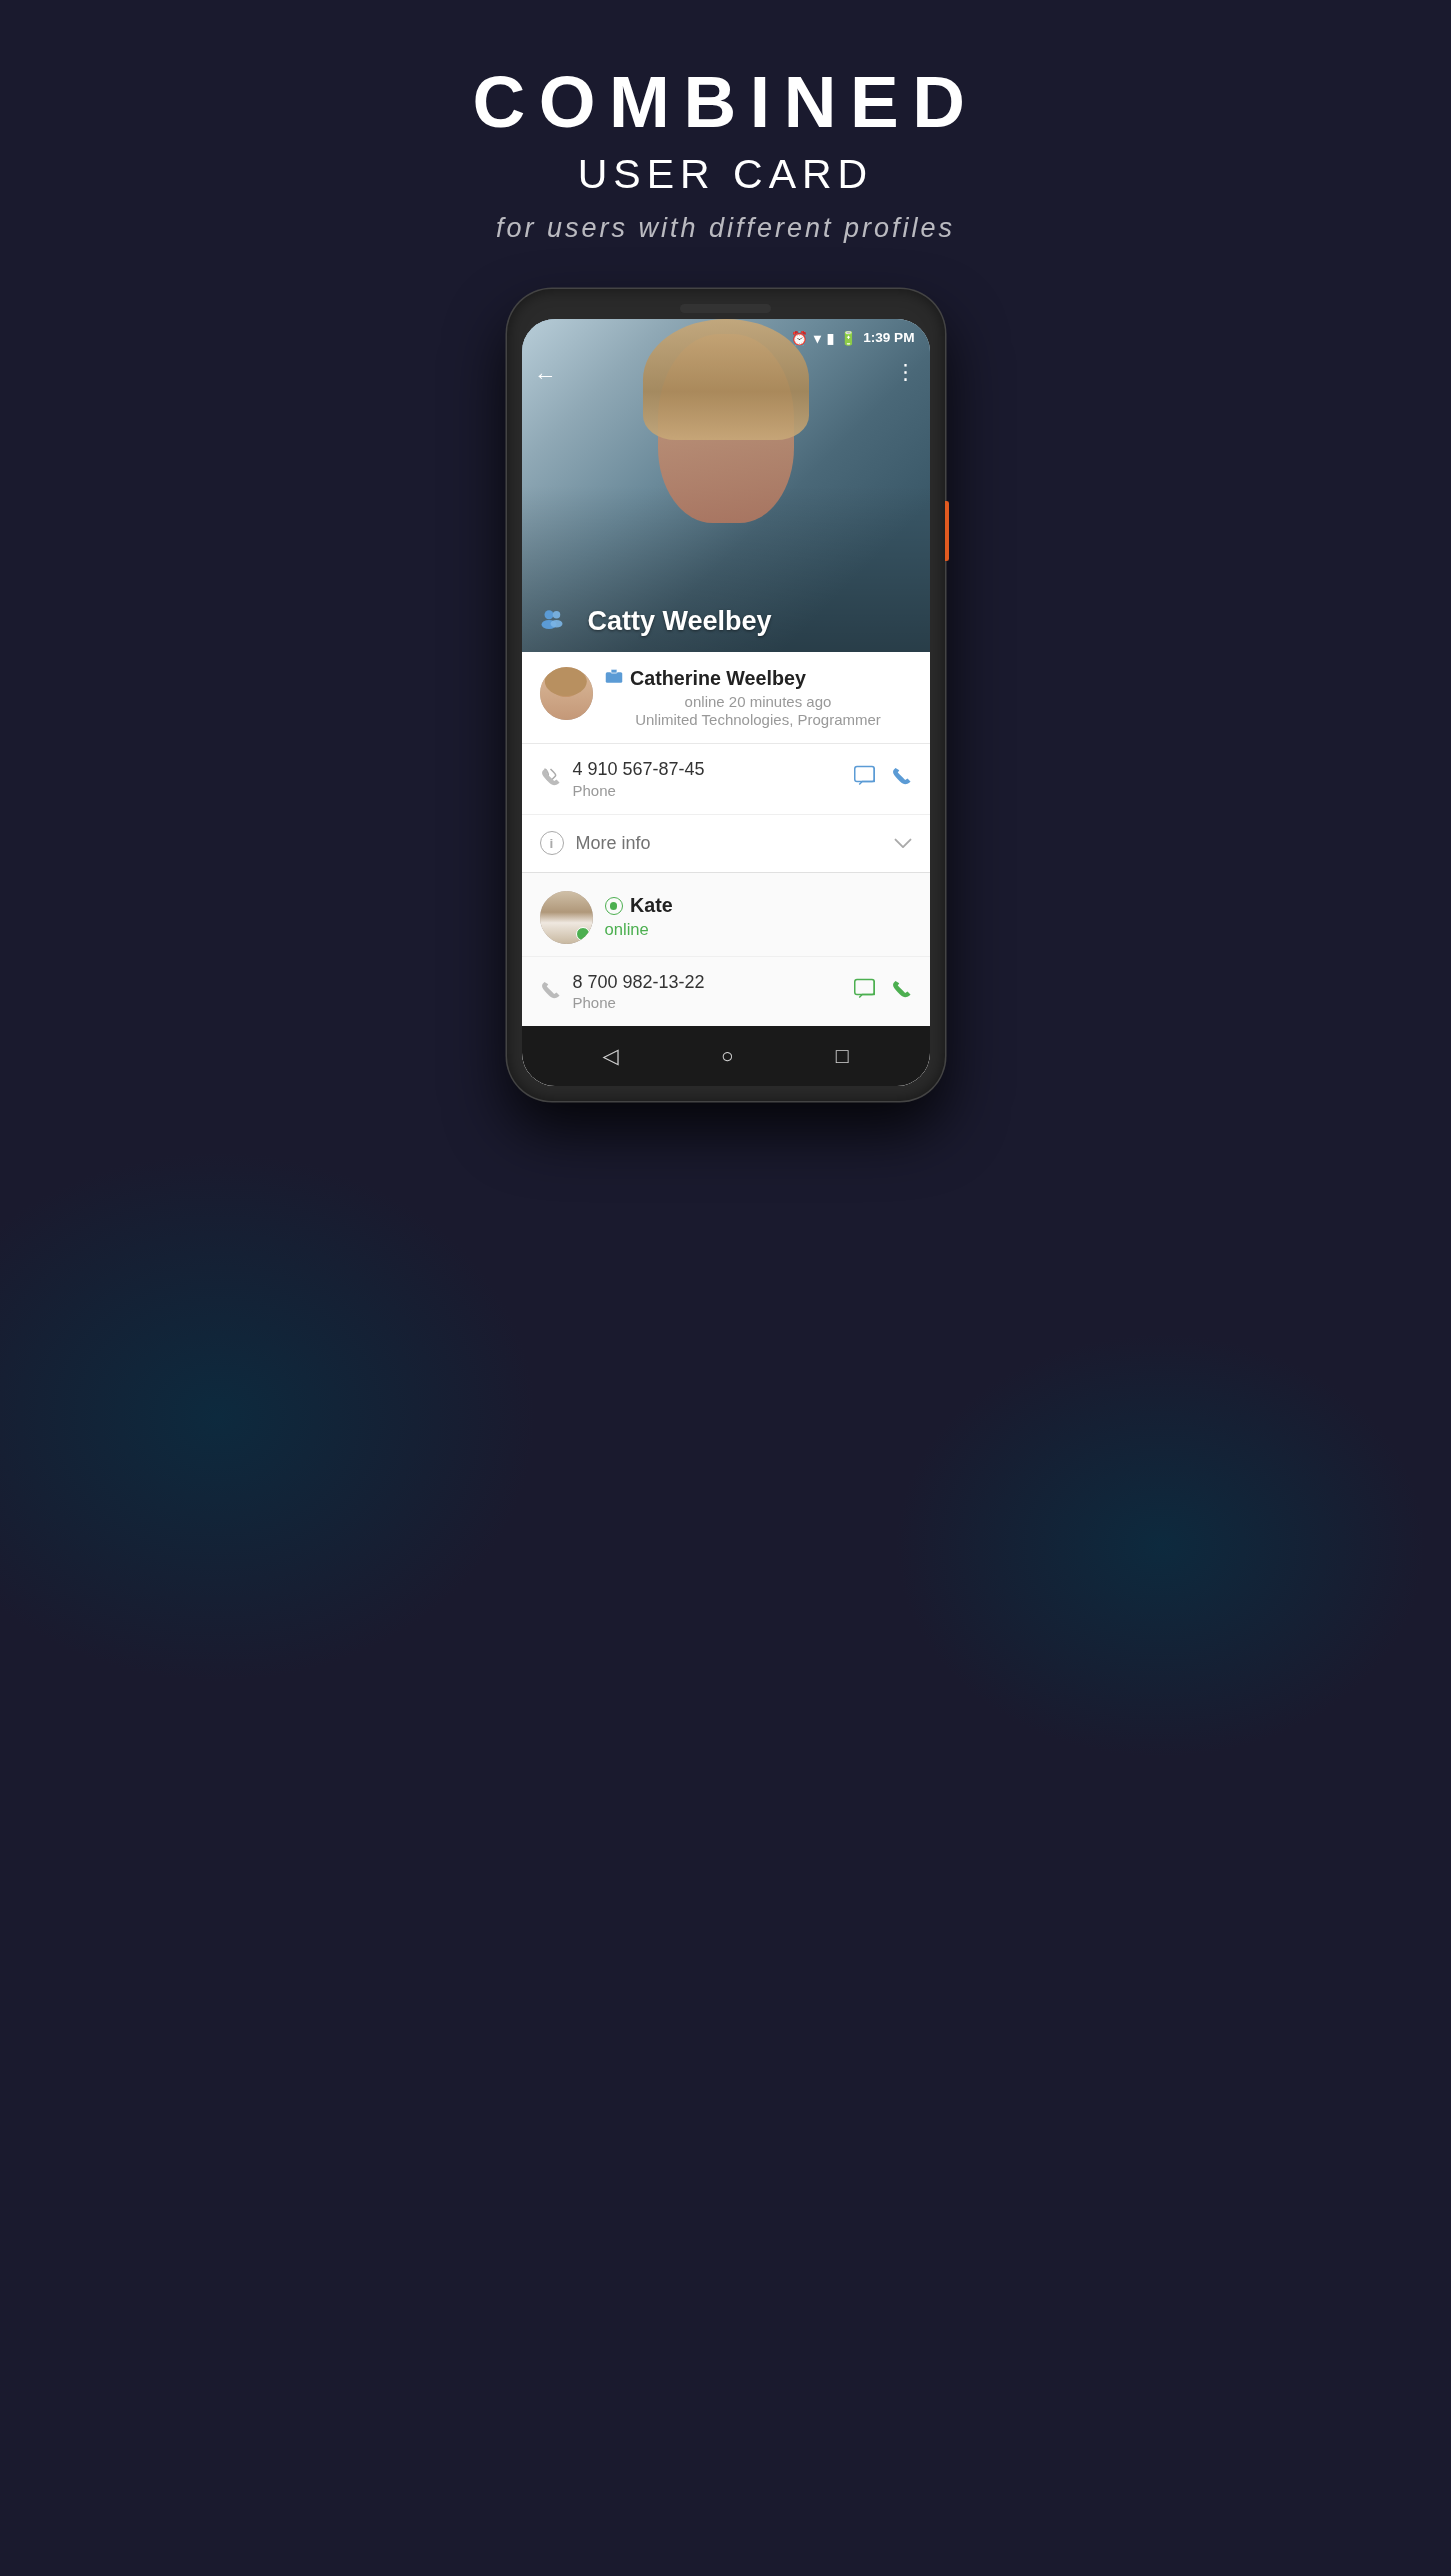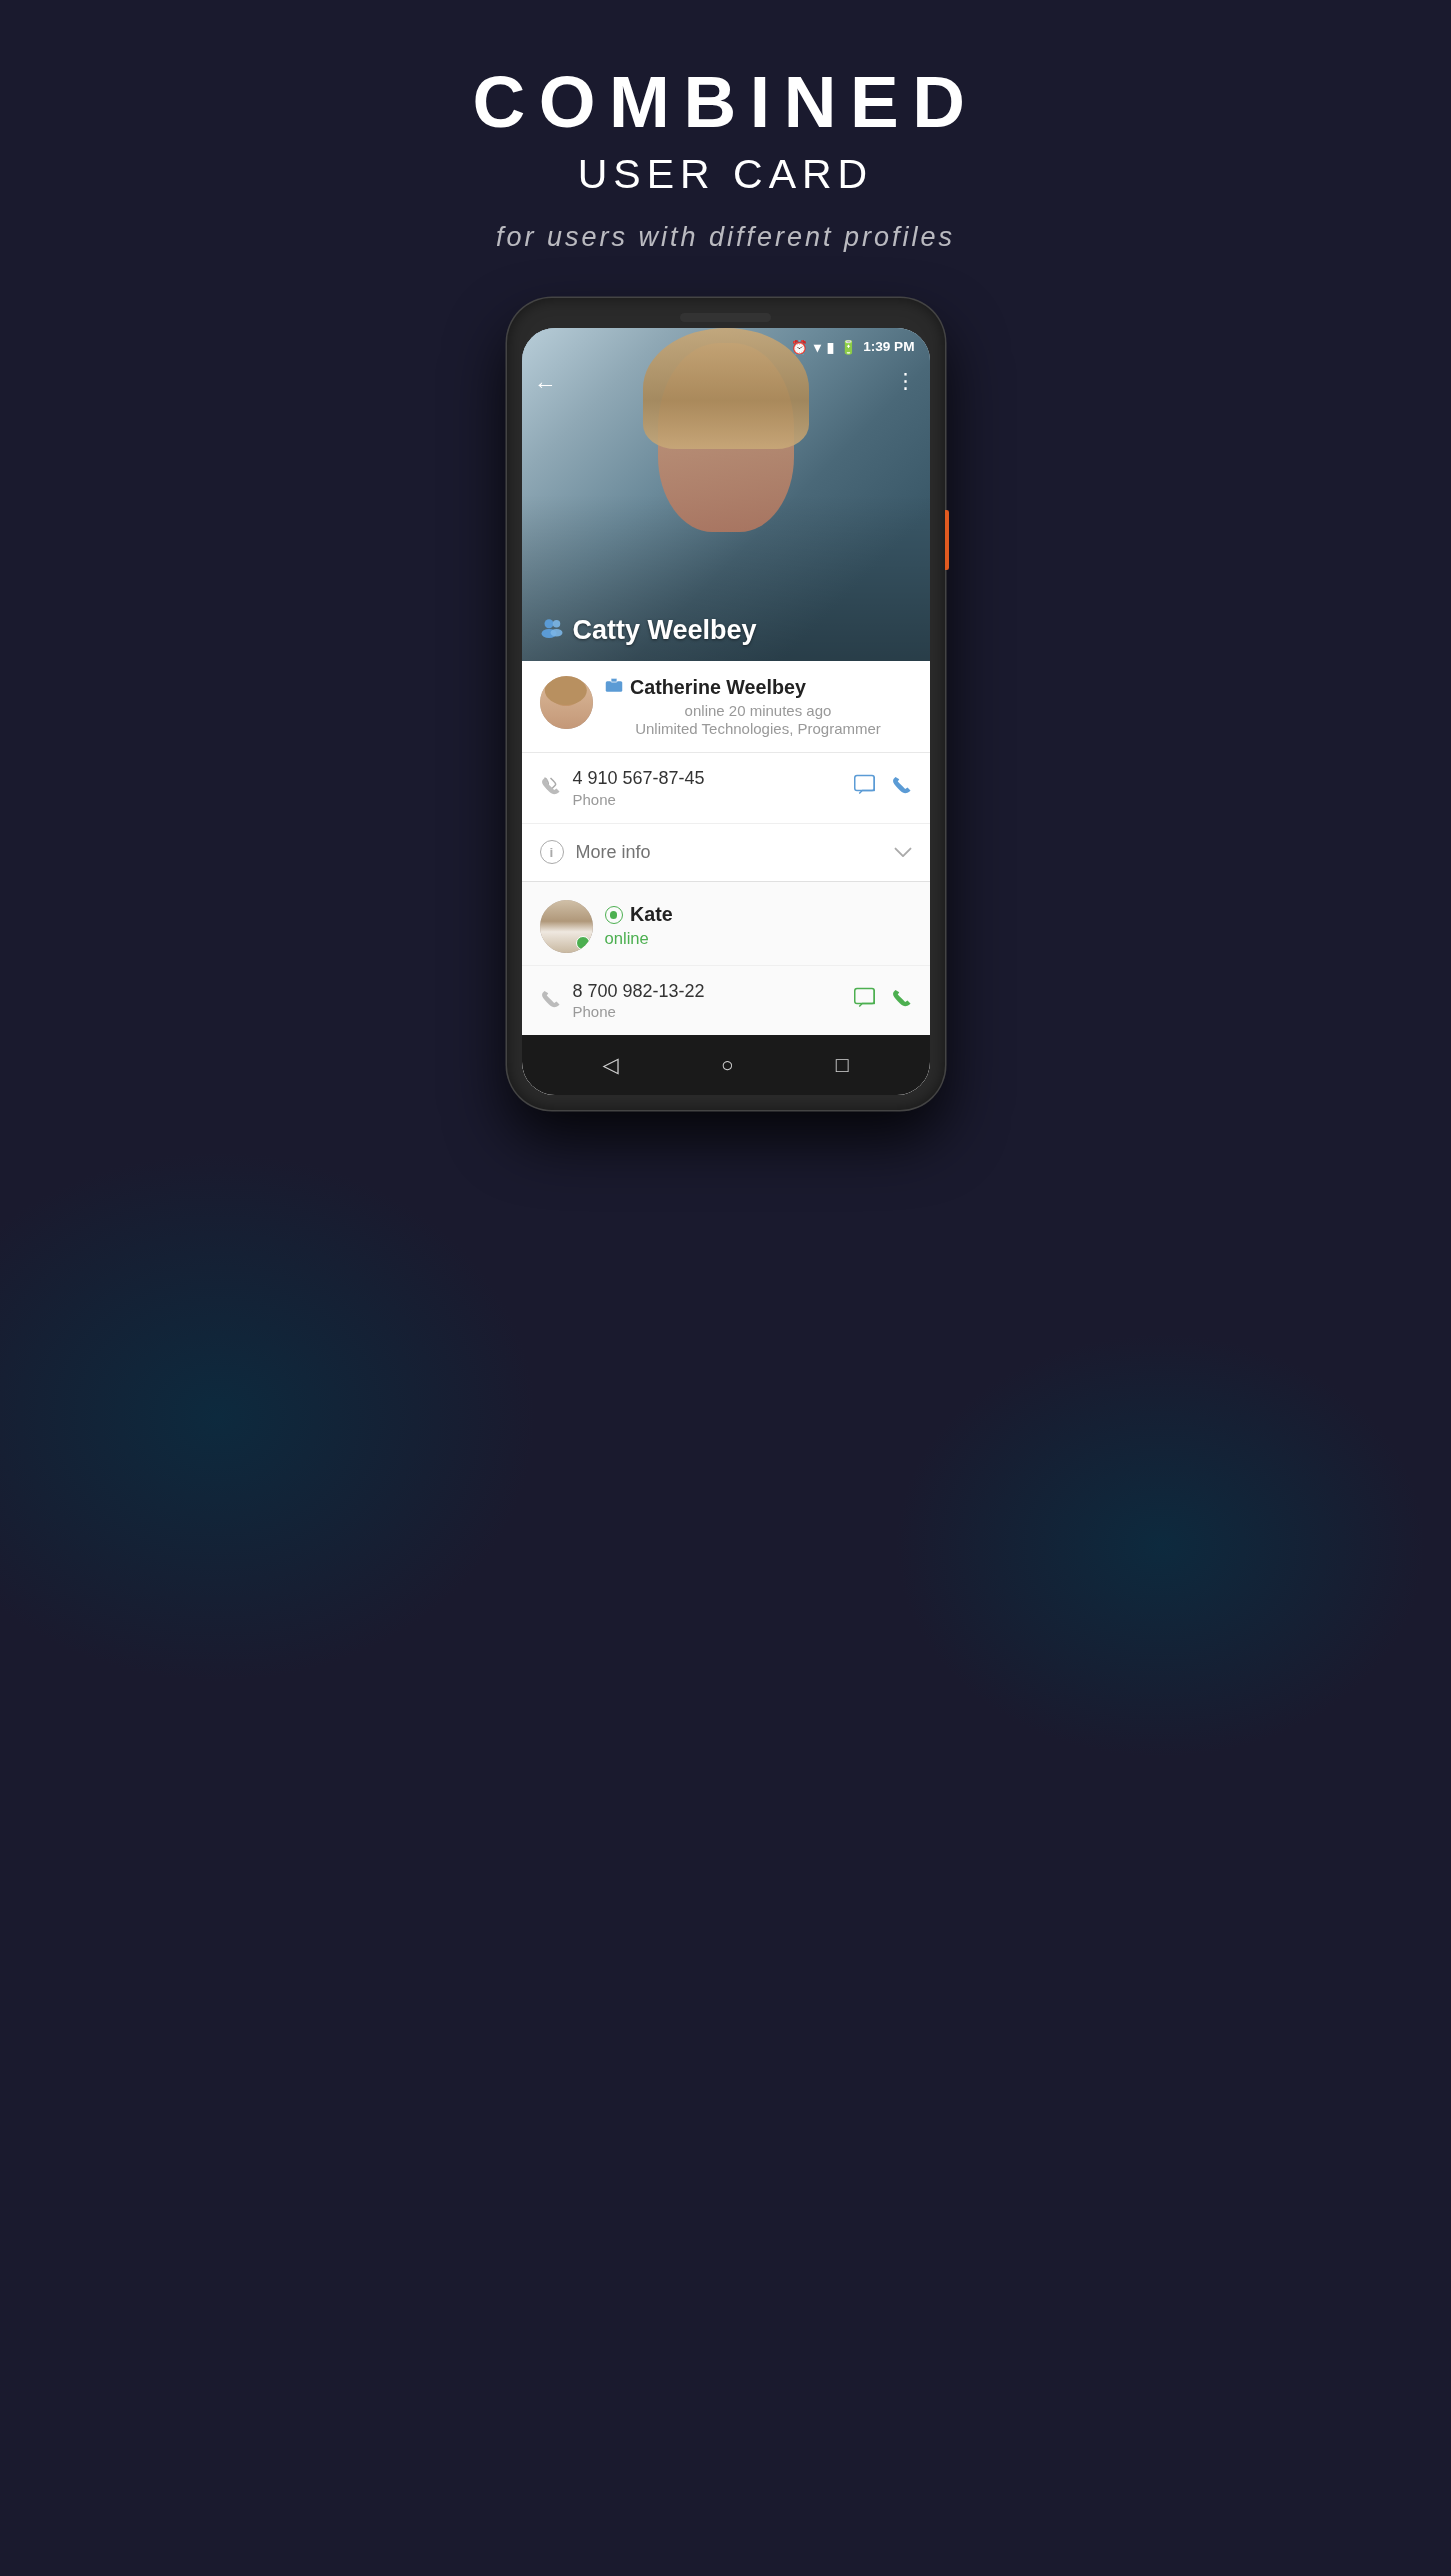--- a/index.html
+++ b/index.html
@@ -55,21 +55,21 @@
       letter-spacing: 6px;
       text-transform: uppercase;
       margin-top: 7.6px;
     }
 
     .title-desc {
       font-size: 27px;
       font-weight: 300;
       color: rgba(255,255,255,0.7);
       letter-spacing: 3px;
-      margin-top: 24px;
+      margin-top: 15px;
       font-style: italic;
     }
 
     
     .phone-wrapper {
       z-index: 1;
       display: flex;
       justify-content: center;
       align-items: flex-start;
     }
@@ -206,21 +206,21 @@
       z-index: 20;
       background: none;
       border: none;
       line-height: 1;
       letter-spacing: 1.5px;
     }
 
     .hero-name-row {
       display: flex;
       align-items: center;
-      gap: 9px;
+      gap: 24px;
       z-index: 10;
       position: relative;
     }
 
     .hero-name {
       font-size: 27px;
       font-weight: 700;
       color: white;
       text-shadow: 0 0.8px 3px rgba(0,0,0,0.5);
     }

